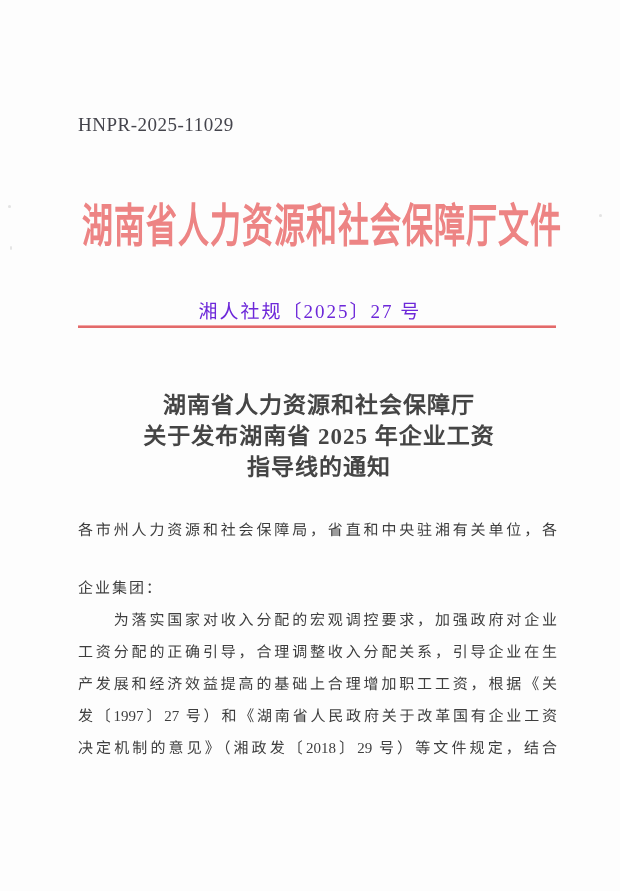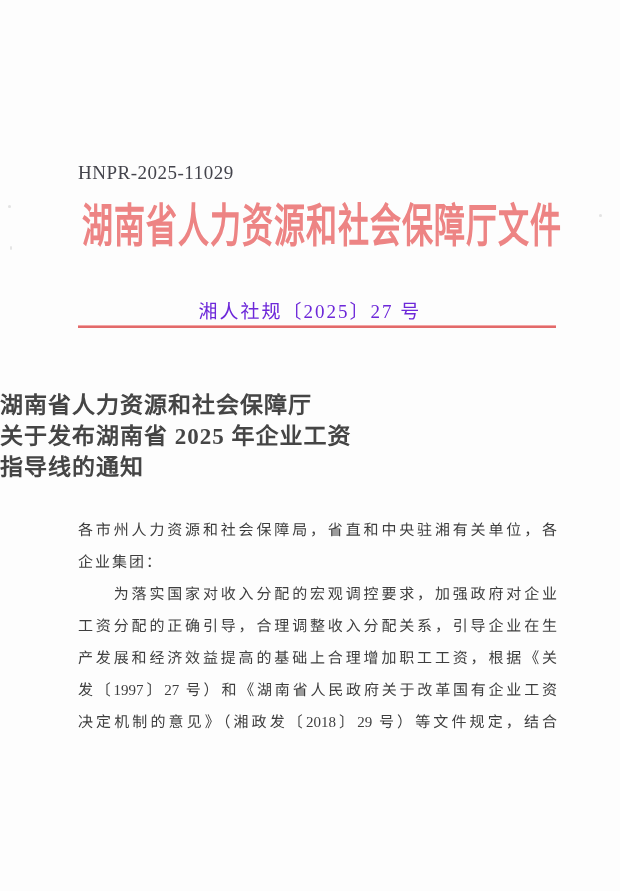--- a/index.html
+++ b/index.html
@@ -29,21 +29,20 @@
   .speck.s2{left:10px;top:246px;width:2px;height:4px;}
   .speck.s3{left:599px;top:214px;width:3px;height:3px;}
 
   .doc-code{
     position:absolute;
     left:78px;
     top:114px;
     font-size:19px;
     letter-spacing:.5px;
     color:var(--code_ink);
-    margin-top:48px;
   }
   .letterhead{
     position:absolute;
     left:0;
     right:0;
     top:188px;
     text-align:center;
     font-size:31px;
     font-weight:700;
     letter-spacing:1px;
@@ -66,23 +65,24 @@
     position:absolute;
     left:78px;
     width:478px;
     top:325px;
     height:3px;
     background:var(--rule_red);
     border-top:1px solid #f3a5a5;
   }
   .notice-title{
     position:absolute;
-    left:0;
+    left:18px;
     right:0;
     top:390px;
+    text-align:center;
     font-size:23px;
     font-weight:700;
     line-height:31px;
     letter-spacing:1px;
     color:#454545;
   }
   .body-text{
     position:absolute;
     left:78px;
     width:479px;
@@ -94,20 +94,21 @@
     height:32px;
     line-height:32px;
     text-align:justify;
     text-align-last:justify;
     white-space:nowrap;
   }
   .body-text .line.short{
     text-align:left;
     text-align-last:left;
     letter-spacing:2px;
+    margin-top:26px;
   }
 </style>
 </head>
 <body>
 
 <div class="page">
   <span class="speck s1"></span>
   <span class="speck s2"></span>
   <span class="speck s3"></span>
 

